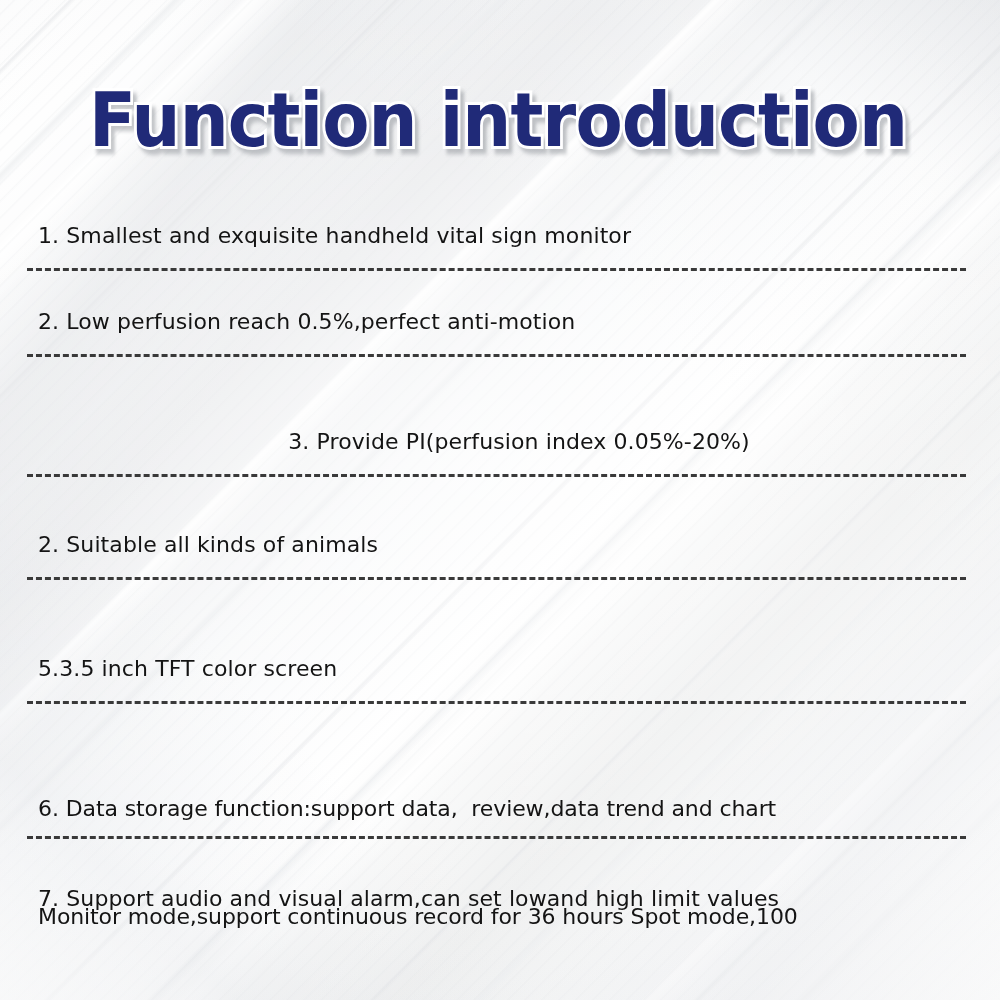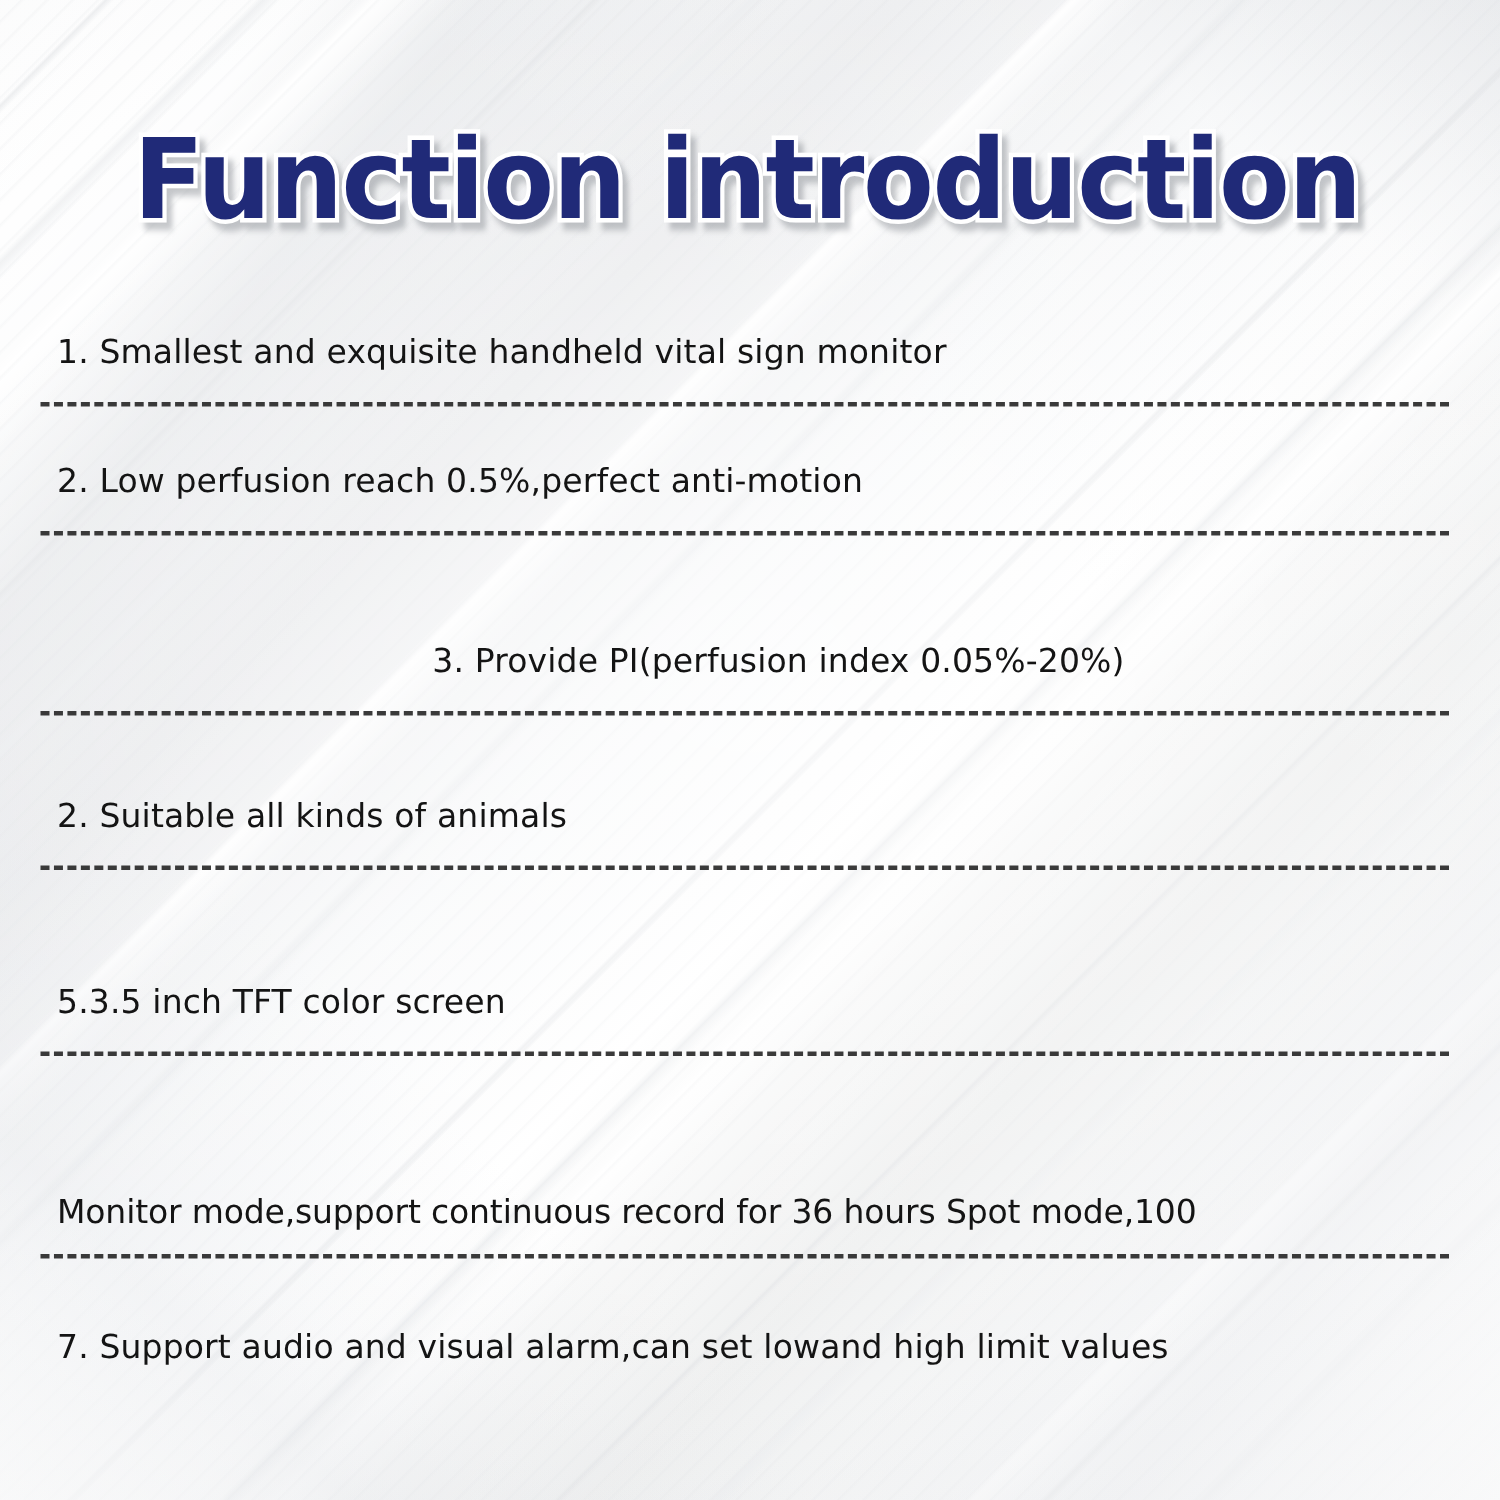--- a/index.html
+++ b/index.html
@@ -228,20 +228,21 @@
         <hr class="divider rule-m">
       </div>
 
       <div class="blk blk5">
         <div class="item">5.3.5 inch TFT color screen</div>
         <hr class="divider rule-m">
       </div>
 
       <div class="blk blk6">
         <div class="item lines">
+          <span class="item-line">6. Data storage function:support data,  review,data trend and chart</span>
           <span class="item-line">Monitor mode,support continuous record for 36 hours Spot mode,100</span>
           
         </div>
         <hr class="divider rule6">
       </div>
 
       <div class="blk blk7">
         <div class="item">7. Support audio and visual alarm,can set lowand high limit values</div>
       </div>
 

